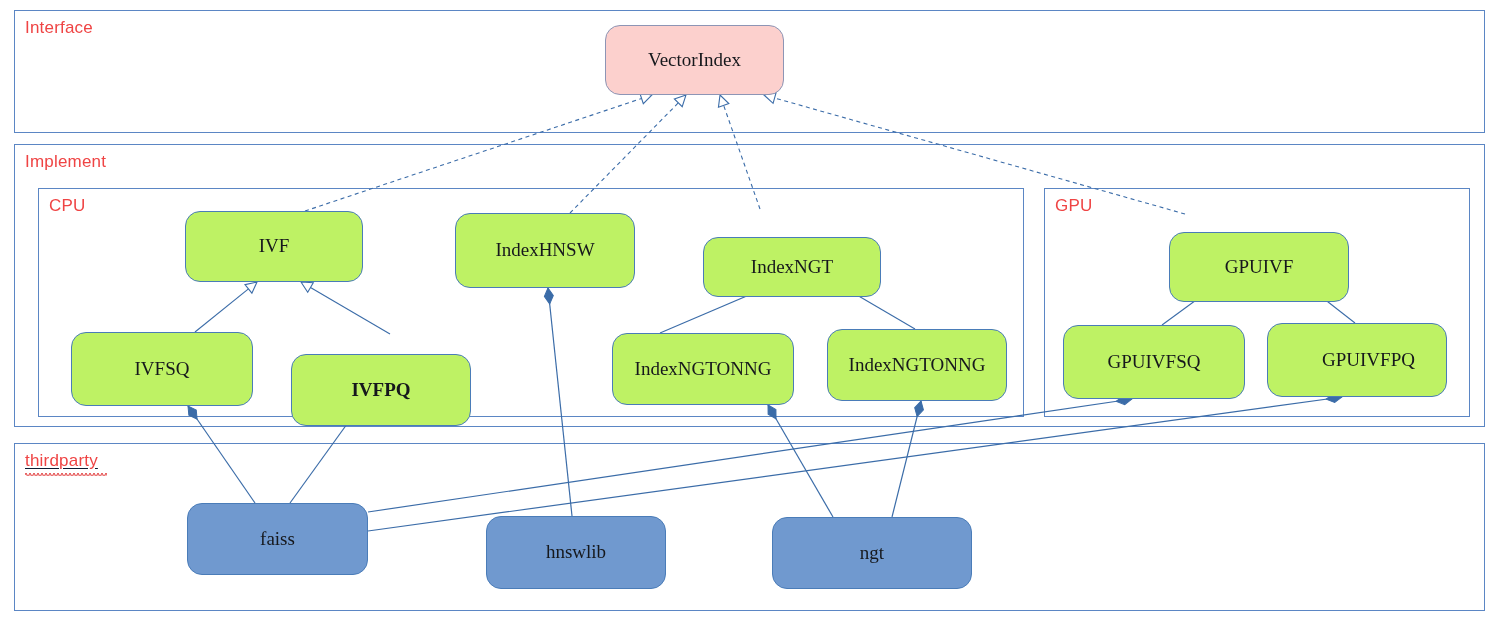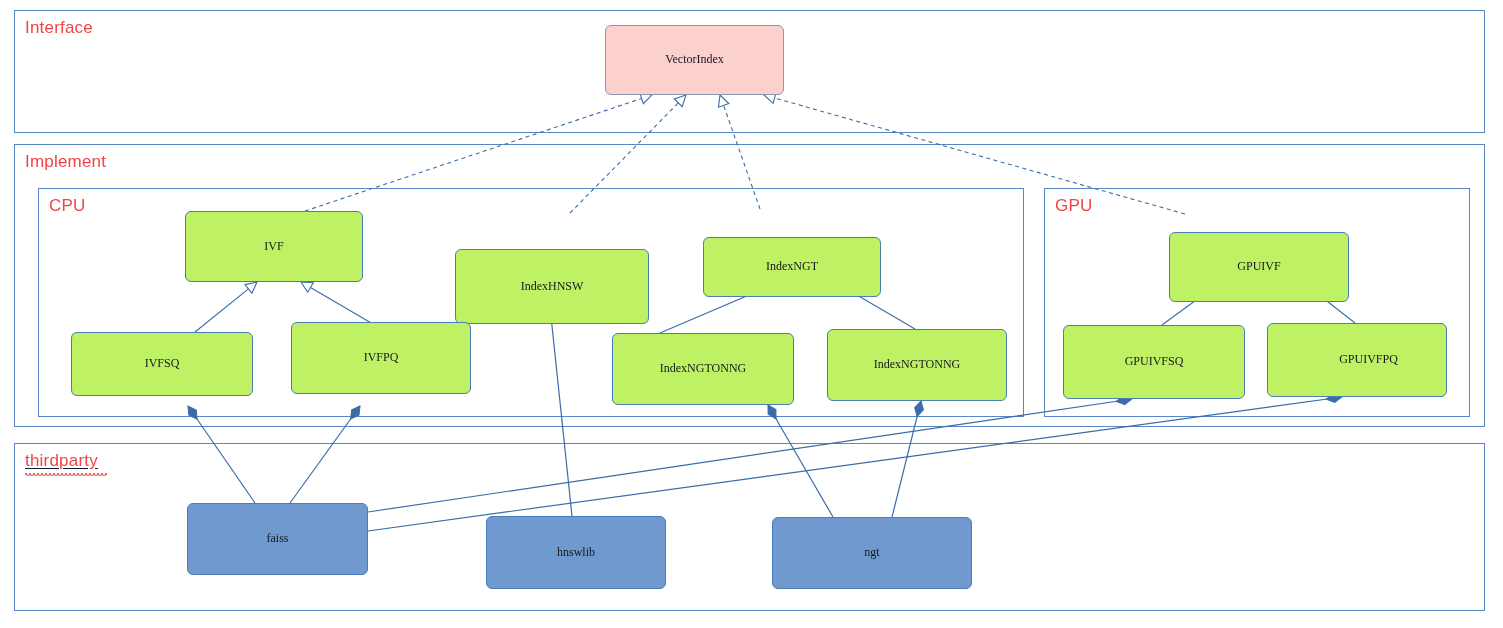--- a/index.html
+++ b/index.html
@@ -37,27 +37,27 @@
     text-underline-offset: 2px;
   }
   .squiggle {
     position: absolute;
     height: 5px;
     pointer-events: none;
   }
   .node {
     position: absolute;
     box-sizing: border-box;
-    border-radius: 6px;
+    border-radius: 15px;
     border: 1.4px solid #4a7cb8;
     display: flex;
     align-items: center;
     justify-content: center;
     font-family: "Liberation Serif", serif;
-    font-size: 12px;
+    font-size: 19px;
     color: #16181c;
     text-align: center;
     line-height: 1.1;
     z-index: 5;
   }
   .node.green  { background: #bef264; }
   .node.blue   { background: #7099cf; }
   .node.pink   { background: #fcd0cd; border-color: #8d95b5; }
   #edges {
     position: absolute;
@@ -158,30 +158,30 @@
         <path d="M0,4 q1,-4 2,0 q1,4 2,0 q1,-4 2,0 q1,4 2,0 q1,-4 2,0 q1,4 2,0 q1,-4 2,0 q1,4 2,0 q1,-4 2,0 q1,4 2,0 q1,-4 2,0 q1,4 2,0 q1,-4 2,0 q1,4 2,0 q1,-4 2,0 q1,4 2,0 q1,-4 2,0 q1,4 2,0 q1,-4 2,0 q1,4 2,0 q1,-4 2,0 q1,4 2,0 q1,-4 2,0 q1,4 2,0 q1,-4 2,0 q1,4 2,0 q1,-4 2,0 q1,4 2,0 q1,-4 2,0 q1,4 2,0 q1,-4 2,0 q1,4 2,0 q1,-4 2,0 q1,4 2,0 q1,-4 2,0 q1,4 2,0 q1,-4 2,0 q1,4 2,0 q1,-4 2,0 q1,4 2,0 q1,-4 2,0 q1,4 2,0 " fill="none" stroke="#e03030" stroke-width="1"></path>
       </svg>
     </div>
   <div id="nodes">
       <div class="node pink" style="left: 605px; top: 25px; width: 179px; height: 70px;">
         <span>VectorIndex</span>
       </div>
       <div class="node green" style="left: 185px; top: 211px; width: 178px; height: 71px;">
         <span>IVF</span>
       </div>
-      <div class="node green" style="left: 455px; top: 213px; width: 194px; height: 75px; margin-top: 36px;">
+      <div class="node green" style="left: 455px; top: 213px; width: 180px; height: 75px;">
         <span>IndexHNSW</span>
       </div>
       <div class="node green" style="left: 703px; top: 209px; width: 178px; height: 60px; margin-top: 28px;">
         <span>IndexNGT</span>
       </div>
-      <div class="node green" style="left: 71px; top: 332px; width: 182px; height: 64px;">
+      <div class="node green" style="left: 71px; top: 332px; width: 182px; height: 74px;">
         <span>IVFSQ</span>
       </div>
-      <div class="node green" style="left: 291px; top: 322px; width: 180px; height: 72px;">
+      <div class="node green" style="left: 291px; top: 354px; width: 180px; height: 72px; font-weight: bold;">
         <span>IVFPQ</span>
       </div>
       <div class="node green" style="left: 612px; top: 333px; width: 182px; height: 72px;">
         <span>IndexNGTONNG</span>
       </div>
       <div class="node green" style="left: 827px; top: 329px; width: 180px; height: 72px;">
         <span>IndexNGTONNG</span>
       </div>
       <div class="node green" style="left: 1169px; top: 232px; width: 180px; height: 70px;">
         <span>GPUIVF</span>

